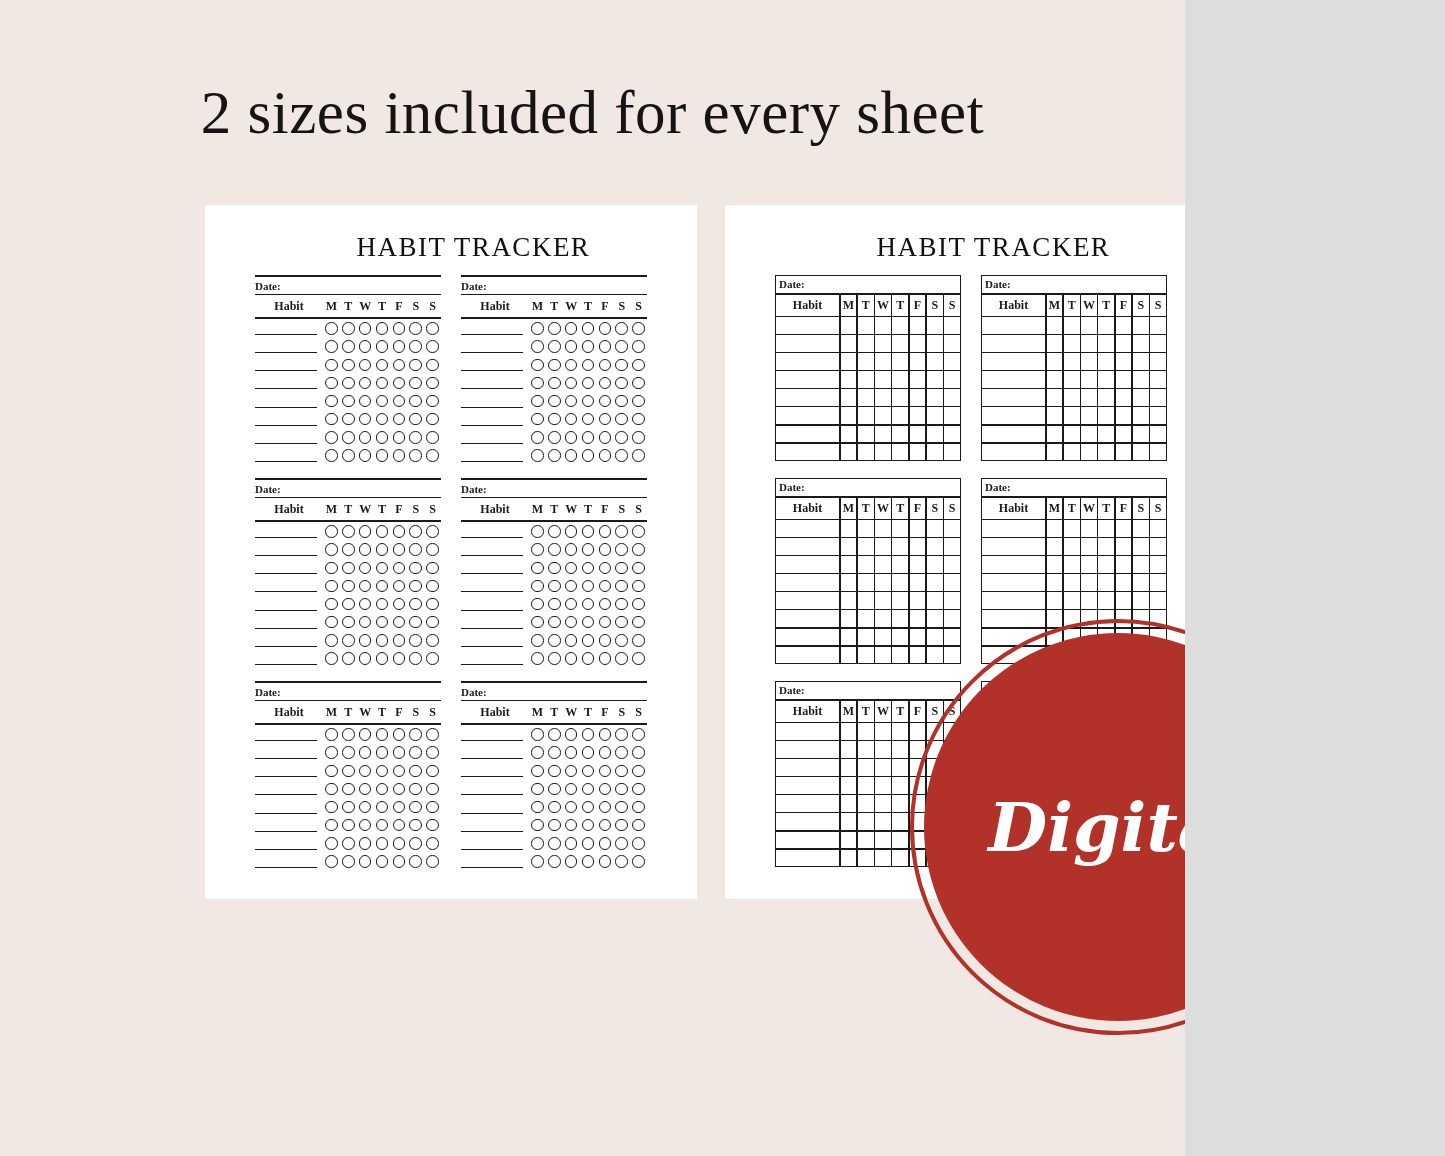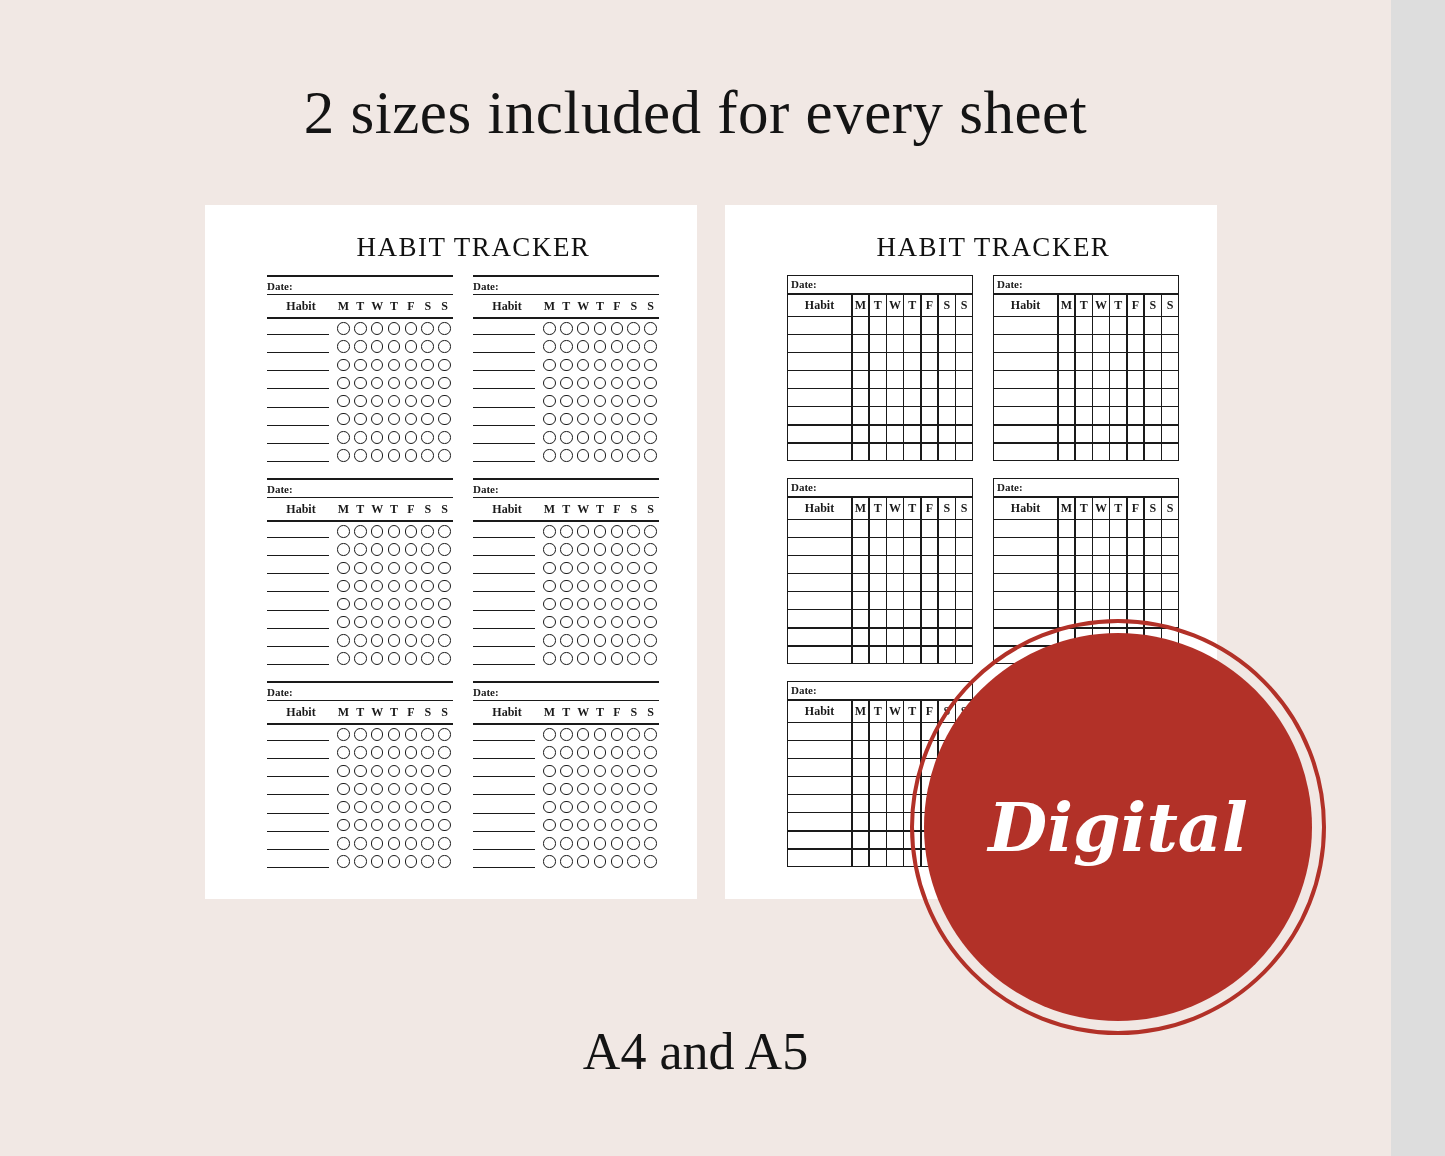--- a/index.html
+++ b/index.html
@@ -1,19 +1,19 @@
 <!DOCTYPE html>
 <html><head>
 <meta charset="utf-8">
 <style>
   * { margin:0; padding:0; box-sizing:border-box; }
   html,body { background:#ddd; }
   .canvas {
     position:relative;
-    width:1391px; height:1156px;
+    width:1185px; height:1156px;
     background:#F1E8E4;
     overflow:hidden;
     font-family:"Liberation Serif", serif;
     color:#1A1A1A;
   }
   .page-heading {
     position:absolute; top:78px; left:0; width:100%;
     text-align:center;
     font-size:61px; font-weight:normal;
     letter-spacing:0.5px;
@@ -39,21 +39,20 @@
     font-size:27px; letter-spacing:1.5px; font-weight:normal;
     color:#111;
     padding-left:45px;
   }
   .blocks {
     position:absolute; top:70px; left:50px; width:392px;
     display:grid;
     grid-template-columns:186px 186px;
     column-gap:20px; row-gap:13px;
     grid-auto-rows:190px;
-    margin-left:12px;
   }
   
   .block.circles { display:flex; flex-direction:column; }
   .bc-date {
     height:20px; line-height:18px;
     border-top:2px solid #1A1A1A;
     border-bottom:1.5px solid #1A1A1A;
     font-size:11px; font-weight:bold;
   }
   .bc-head {
@@ -1929,15 +1928,14 @@
           <div class="g-cell"></div>
         </div>
       </div>
   </div>
 
   <div class="badge-ring"></div>
   <div class="badge">
     <div class="line">Digital</div>
   </div>
 
-  <div class="page-footer">A4 and A5</div>
 
 </div>
 
 </body></html>

